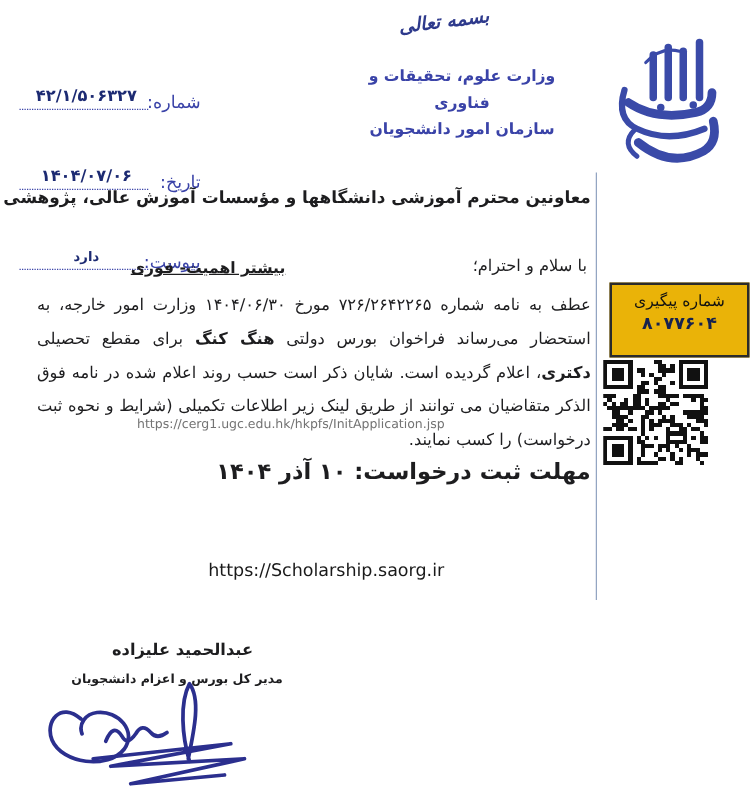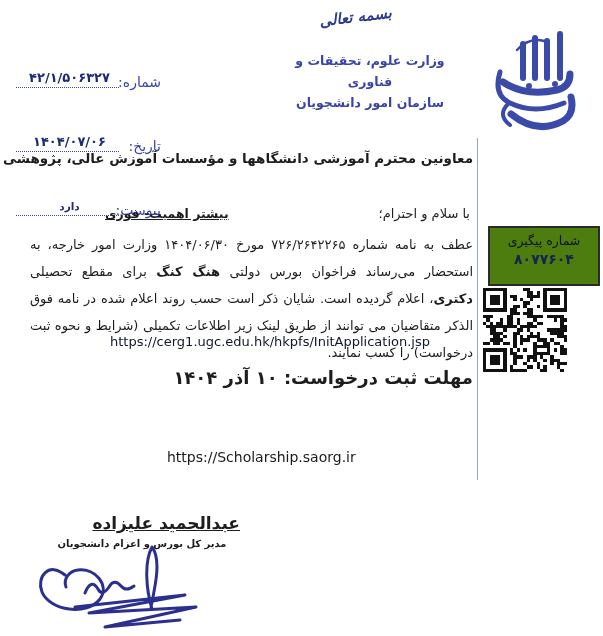--- a/index.html
+++ b/index.html
@@ -25,34 +25,34 @@
   .logo{position:absolute;top:20px;left:487px;width:100px;height:128px;}
   
   .vrule{position:absolute;left:477px;top:138px;width:1px;height:342px;background:#93a5c2;}
   
   .recipient{position:absolute;top:150px;right:130px;font-weight:bold;font-size:13.5px;white-space:nowrap;}
   .salutation{position:absolute;top:206px;right:133px;font-size:13px;}
   .priority{position:absolute;top:206px;left:105px;font-size:12.5px;font-weight:bold;
     text-decoration:underline;}
   .body-par{position:absolute;top:231px;right:130px;left:30px;font-size:13px;
     line-height:27px;text-align:justify;}
-  .url1{position:absolute;top:334px;left:110px;direction:ltr;font-size:13px;color:#0f172a;}
+  .url1{position:absolute;top:334px;left:110px;direction:ltr;font-size:10px;color:#737373;}
   .deadline{position:absolute;top:367px;right:130px;font-size:18px;font-weight:bold;}
   .par2{position:absolute;top:399px;right:130px;left:30px;font-size:12.5px;
     line-height:25px;text-align:justify;}
   .url2{position:absolute;top:449px;left:167px;direction:ltr;font-size:14px;color:#1a1a1a;}
   
   .trackbox{position:absolute;top:226px;left:488px;width:112px;height:60px;
-    border:2px solid #2b2b2b;background:#4d7c0f;box-sizing:border-box;text-align:center;}
+    border:2px solid #2b2b2b;background:#eab308;box-sizing:border-box;text-align:center;}
   .tracklabel{margin-top:5px;font-size:12.5px;color:#111;}
   .trackval{margin-top:3px;font-size:14px;font-weight:bold;color:#16224f;letter-spacing:4px;direction:ltr;}
   .qr{position:absolute;top:288px;left:483px;width:84px;height:84px;}
   
-  .sig-name{position:absolute;top:513px;left:90px;width:150px;text-align:right;
-    font-weight:bold;font-size:17px;text-decoration:underline;}
+  .sig-name{position:absolute;top:513px;left:90px;width:150px;text-align:left;
+    font-weight:bold;font-size:13px;}
   .sig-title{position:absolute;top:538px;left:42px;width:200px;text-align:center;
     font-weight:bold;font-size:10px;}
   .scribble{position:absolute;top:545px;left:33px;width:195px;height:88px;}
 </style>
 </head>
 <body>
 
 <div class="page">
 
   <div class="meta">

